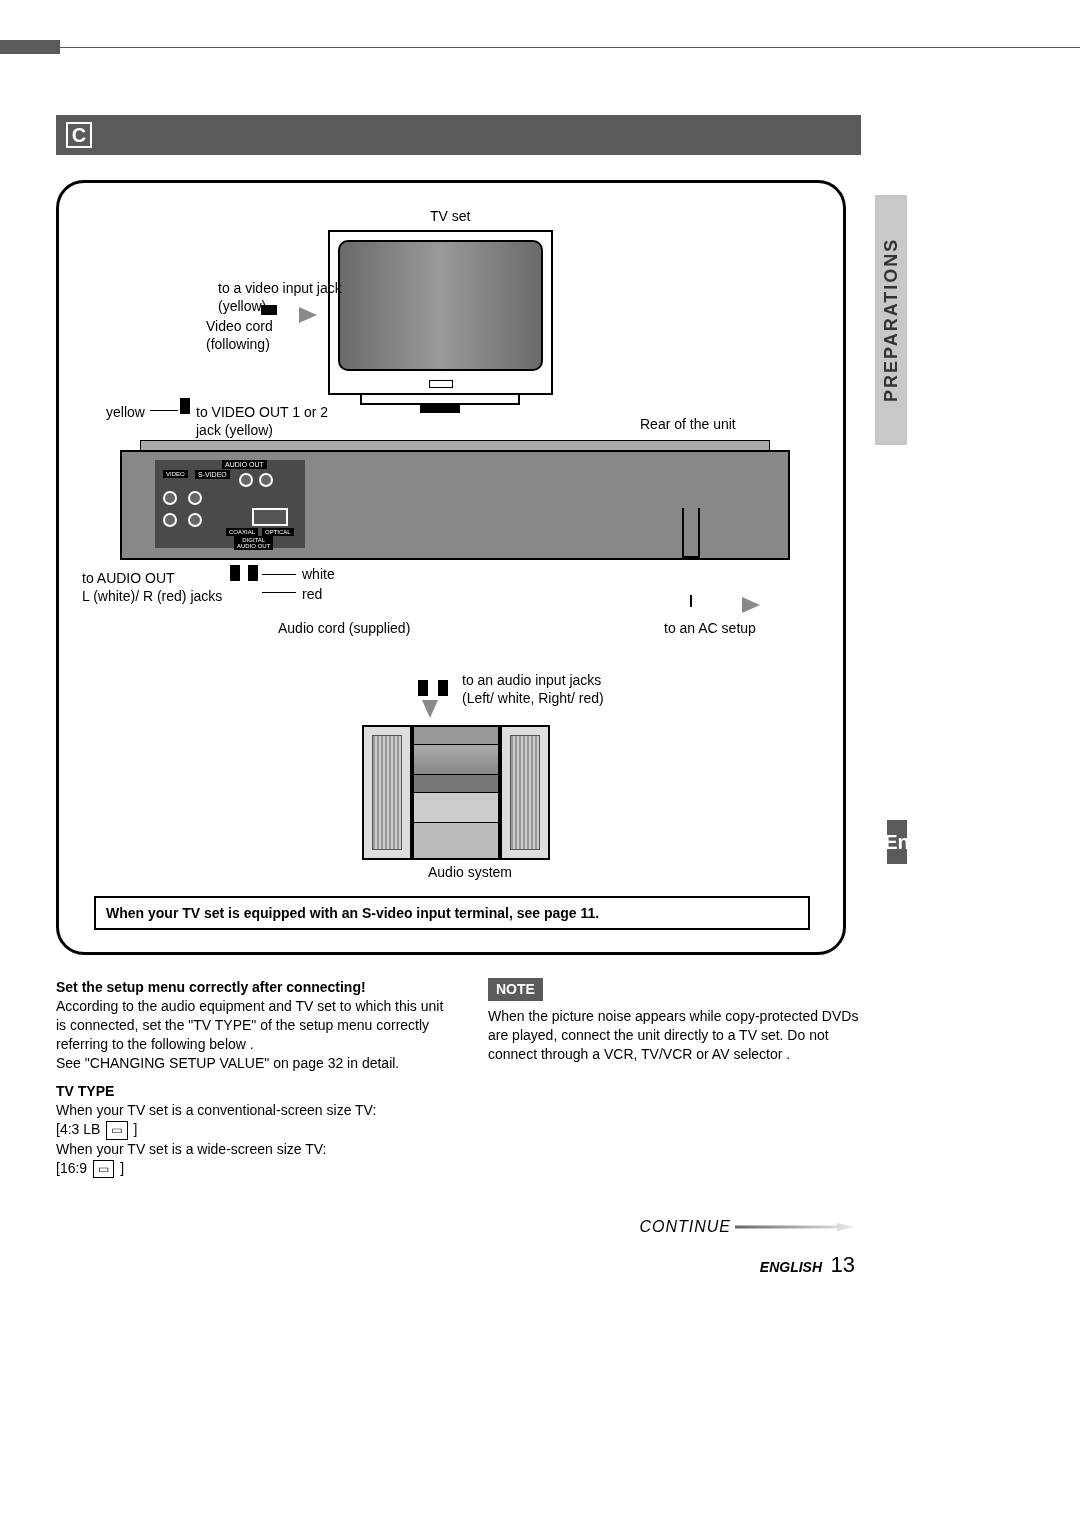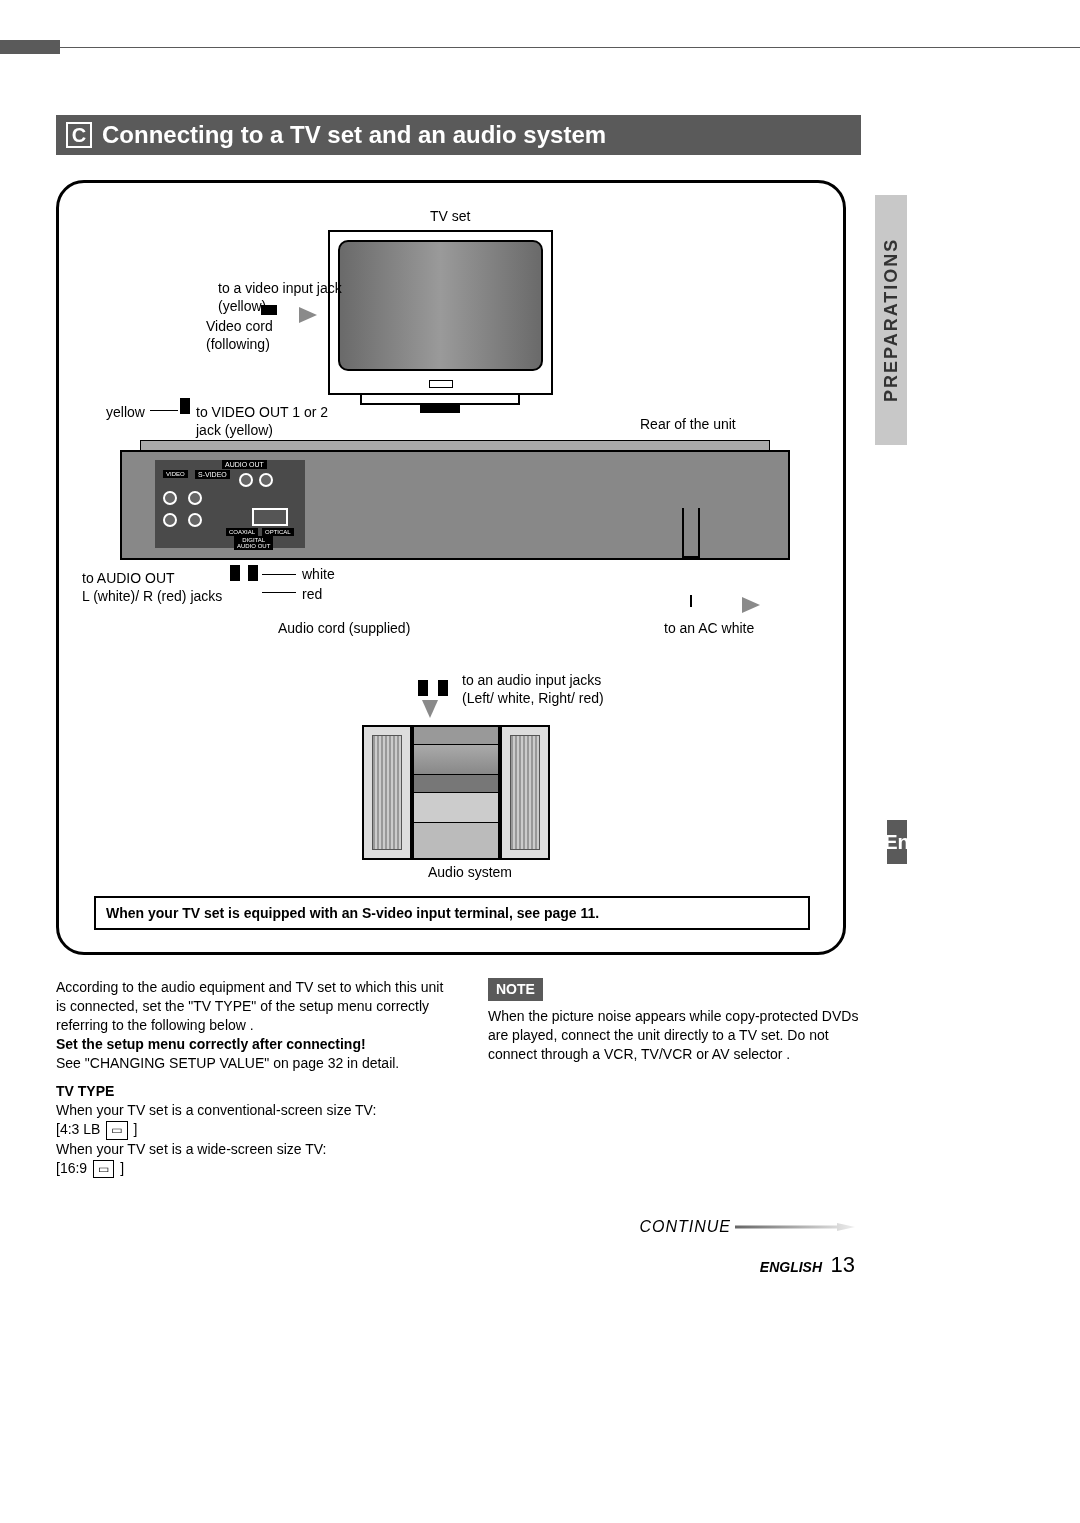--- a/index.html
+++ b/index.html
@@ -105,21 +105,20 @@
   .page-num .num { font-size:22px;}
 </style>
 </head>
 <body>
 
 <div class="top-bar"></div>
 <div class="top-line"></div>
 
 <div class="heading-bar">
   <span class="boxC">C</span>
-  <span>Connecting to a TV set and an audio system</span>
 </div>
 
 <div class="side-tab">PREPARATIONS</div>
 <div class="en-tab">En</div>
 
 <div class="diagram-frame"></div>
 
 <div class="label" style="top:208px; left:430px;">TV set</div>
 <div class="tv-box">
   <div class="tv-inner"></div>
@@ -164,21 +163,21 @@
   </div>
 <div class="optical"></div>
 <div class="small-label-bar" style="top:528px; left:226px; font-size:6px;">COAXIAL</div>
 <div class="small-label-bar" style="top:528px; left:262px; font-size:6px;">OPTICAL</div>
 <div class="small-label-bar" style="top:536px; left:234px; font-size:6px; white-space:pre; line-height:1;">DIGITAL
 AUDIO OUT</div>
 
 <div class="cord-line" style="top:508px; left:682px; width:18px; height:50px; border:2px solid #000; background:transparent; border-top:0;"></div>
 <div class="cord-line" style="top:595px; left:690px; width:2px; height:12px;"></div>
 <div class="arrow-right" style="top:597px; left:742px;"></div>
-<div class="label" style="top:620px; left:664px;">to an AC white</div>
+<div class="label" style="top:620px; left:664px;">to an AC setup</div>
 
 <div class="label" style="top:570px; left:82px; white-space:pre;">to AUDIO OUT
 L (white)/ R (red) jacks</div>
 <div class="plug" style="top:565px; left:230px;"></div>
 <div class="plug" style="top:565px; left:248px;"></div>
 <div class="label" style="top:566px; left:302px;">white</div>
 <div class="label" style="top:586px; left:302px;">red</div>
 <div class="cord-line" style="top:574px; left:262px; width:34px; height:1px;"></div>
 <div class="cord-line" style="top:592px; left:262px; width:34px; height:1px;"></div>
 
@@ -203,22 +202,22 @@
   </div>
   <div class="speaker">
       <div class="grille"></div>
     </div>
 </div>
 <div class="label" style="top:864px; left:428px;">Audio system</div>
 
 <div class="note-border">When your TV set is equipped with an S-video input terminal, see page 11.</div>
 
 <div class="col-left">
+  <div style="font-weight:bold;">Set the setup menu correctly after connecting!</div>
   <div>According to the audio equipment and TV set to which this unit is connected, set the "TV TYPE" of the setup menu correctly referring to the following below        .</div>
-  <div style="font-weight:bold;">Set the setup menu correctly after connecting!</div>
   <div>See  "CHANGING SETUP  VALUE" on page 32 in detail.</div>
   <div style="font-weight:bold; margin-top:10px;">TV TYPE</div>
   <div>When your TV set is a conventional-screen size TV:</div>
   <div>
     <span>[4:3 LB</span>
     <span class="aspect-box">▭</span>
     <span>]</span>
   </div>
   <div>When your TV set is a wide-screen size TV:</div>
   <div>

